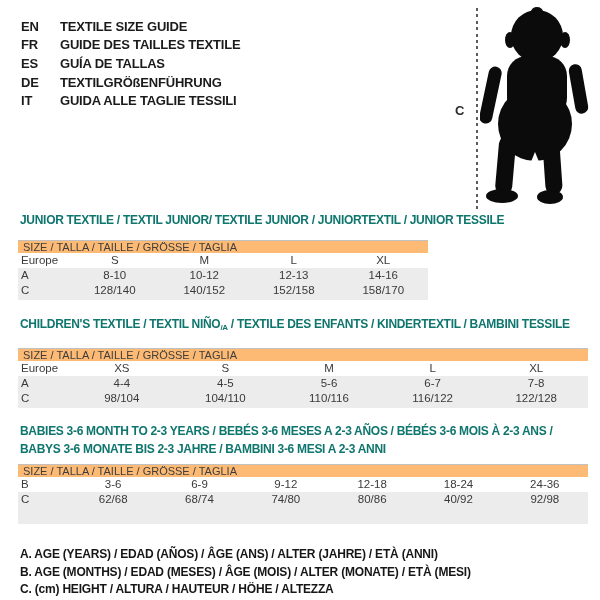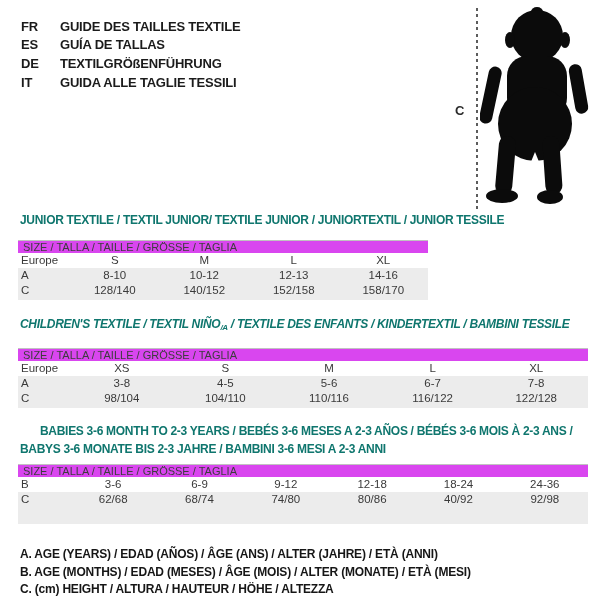--- a/index.html
+++ b/index.html
@@ -20,38 +20,42 @@
     background:repeating-linear-gradient(to bottom,#5c5c5c 0 3px,transparent 3px 6.4px); }
   .figure-label { left:455px; top:103px; font-weight:bold; font-size:13px; color:#2b2b2b; }
   .figure-svg { left:480px; top:6px; }
 
   
   .sec-title { font-weight:bold; font-size:12px; letter-spacing:-0.3px;
     color:#0f766e; white-space:nowrap; }
   .sec-title .subscript { font-size:8px; vertical-align:-2px; }
 
   
-  .size-bar { left:18px; height:13px; background:#d946ef; border-top:1px solid #c1c1c1;
+  .size-bar { left:18px; height:13px; background:#fdba74; border-top:1px solid #c1c1c1;
     box-sizing:border-box; font-size:11px; line-height:12px; color:#3d3d3d;
     padding-left:5px; white-space:nowrap; }
   .trow { left:18px; display:flex; height:32px; line-height:15px;
     font-size:11.5px; color:#3a3a3a; white-space:nowrap; }
   .trow .lbl { flex:0 0 52px; width:52px; padding-left:3px; box-sizing:border-box; }
   .trow .cell { flex:1; text-align:center; }
   .shaded { background:#ececec; }
 
   
   .legend { left:20px; top:533px; font-weight:bold; font-size:12px;
     letter-spacing:-0.2px; color:#161616;margin-top:13px; }
   .legend-line { height:17.6px; line-height:17.6px; white-space:nowrap; }
 </style>
 </head>
 <body>
 
 <div class="abs lang-block">
+  <div class="lang-row">
+    <span class="lang-code">EN</span>
+    <span class="lang-label">TEXTILE SIZE GUIDE</span>
+  </div>
   <div class="lang-row">
     <span class="lang-code">FR</span>
     <span class="lang-label">GUIDE DES TAILLES TEXTILE</span>
   </div>
   <div class="lang-row">
     <span class="lang-code">ES</span>
     <span class="lang-label">GUÍA DE TALLAS</span>
   </div>
   <div class="lang-row">
     <span class="lang-code">DE</span>
@@ -102,50 +106,50 @@
   <span class="cell">14-16</span>
 </div>
 <div class="abs trow" style="top:283px; width:410px;">
   <span class="lbl">C</span>
   <span class="cell">128/140</span>
   <span class="cell">140/152</span>
   <span class="cell">152/158</span>
   <span class="cell">158/170</span>
 </div>
 
-<div class="abs sec-title" style="left:20px; top:317px;font-style:italic;">
+<div class="abs sec-title" style="left:20px; top:317px;">
   <span>CHILDREN'S TEXTILE / TEXTIL NIÑO</span><span class="subscript">/A</span><span> / TEXTILE DES ENFANTS / KINDERTEXTIL / BAMBINI TESSILE</span>
 </div>
 <div class="abs size-bar" style="top:348px; width:570px;">SIZE / TALLA / TAILLE / GRÖSSE / TAGLIA</div>
 <div class="abs trow" style="top:361px; width:570px;">
   <span class="lbl">Europe</span>
   <span class="cell">XS</span>
   <span class="cell">S</span>
   <span class="cell">M</span>
   <span class="cell">L</span>
   <span class="cell">XL</span>
 </div>
 <div class="abs trow shaded" style="top:376px; width:570px;">
   <span class="lbl">A</span>
-  <span class="cell">3-8</span>
+  <span class="cell">4-4</span>
   <span class="cell">4-5</span>
   <span class="cell">5-6</span>
   <span class="cell">6-7</span>
   <span class="cell">7-8</span>
 </div>
 <div class="abs trow" style="top:391px; width:570px;">
   <span class="lbl">C</span>
   <span class="cell">98/104</span>
   <span class="cell">104/110</span>
   <span class="cell">110/116</span>
   <span class="cell">116/122</span>
   <span class="cell">122/128</span>
 </div>
 
-<div class="abs sec-title" style="left:20px; top:424px;margin-left:20px;">BABIES 3-6 MONTH TO 2-3 YEARS / BEBÉS 3-6 MESES A 2-3 AÑOS / BÉBÉS 3-6 MOIS À 2-3 ANS /</div>
+<div class="abs sec-title" style="left:20px; top:424px;">BABIES 3-6 MONTH TO 2-3 YEARS / BEBÉS 3-6 MESES A 2-3 AÑOS / BÉBÉS 3-6 MOIS À 2-3 ANS /</div>
 <div class="abs sec-title" style="left:20px; top:442px;">BABYS 3-6 MONATE BIS 2-3 JAHRE / BAMBINI 3-6 MESI A 2-3 ANNI</div>
 <div class="abs size-bar" style="top:464px; width:570px;">SIZE / TALLA / TAILLE / GRÖSSE / TAGLIA</div>
 <div class="abs trow" style="top:477px; width:570px;">
   <span class="lbl">B</span>
   <span class="cell">3-6</span>
   <span class="cell">6-9</span>
   <span class="cell">9-12</span>
   <span class="cell">12-18</span>
   <span class="cell">18-24</span>
   <span class="cell">24-36</span>

